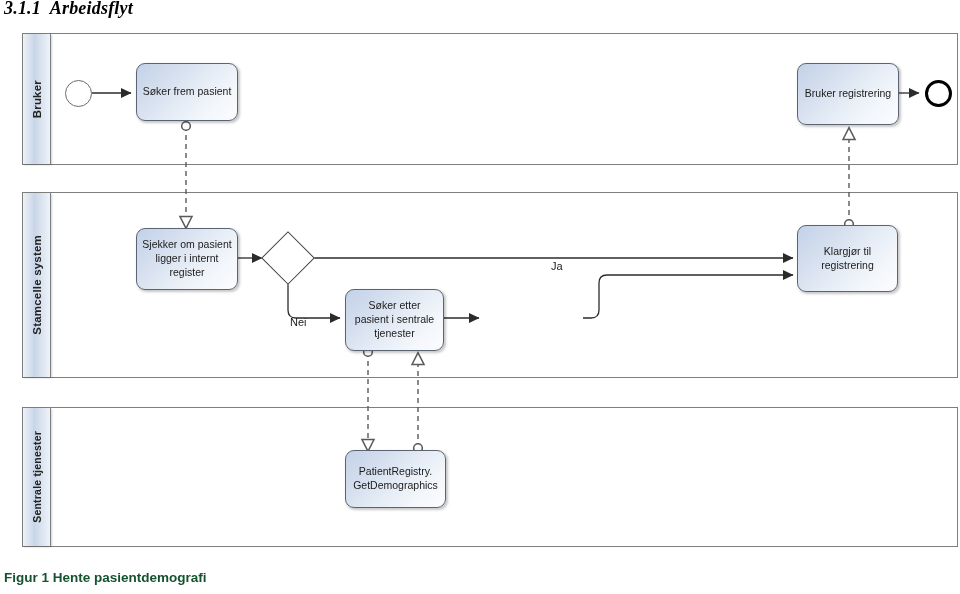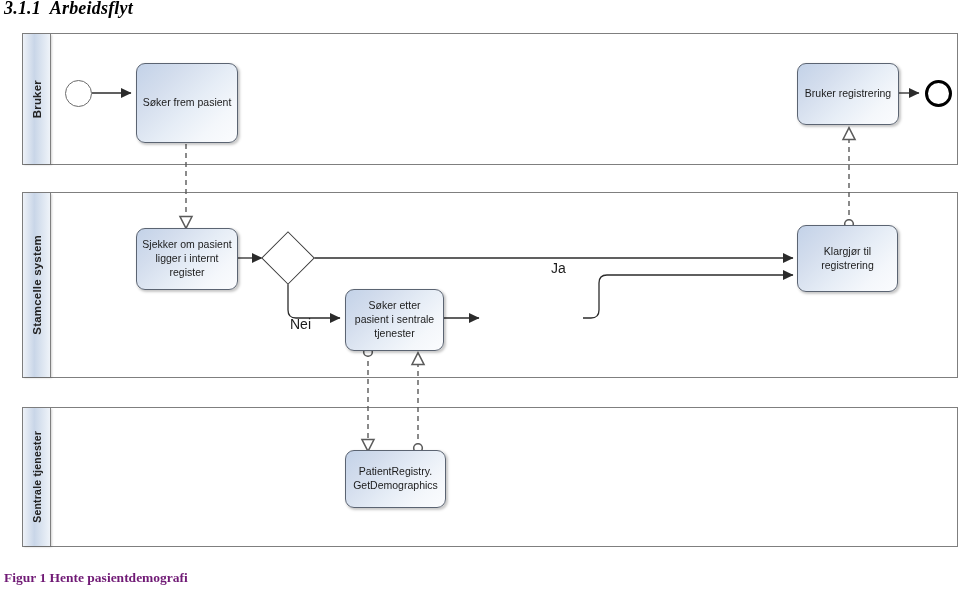--- a/index.html
+++ b/index.html
@@ -16,22 +16,22 @@
   .doc-title{
     position:absolute;left:4px;top:-2px;
     font-family:"Liberation Serif", serif;
     font-weight:bold;font-style:italic;
     font-size:18px;color:#000;
     letter-spacing:0.2px;
     white-space:pre;
   }
   .doc-caption{
     position:absolute;left:4px;top:570px;
-    font-family:Liberation Serif, serif;
-    font-weight:bold;font-size:13.5px;color:#701a75;
+    font-family:Liberation Sans, sans-serif;
+    font-weight:bold;font-size:13.5px;color:#14532d;
     white-space:pre;
   }
 
   
   .lane{
     position:absolute;
     border:1px solid #7f7f7f;
     background:#ffffff;
     box-sizing:border-box;
   }
@@ -82,21 +82,21 @@
     background:#ffffff;
     border:1.3px solid #3b3b3b;
     transform:rotate(45deg);
   }
 
   
   svg.wires{position:absolute;left:0;top:0;width:960px;height:594px;pointer-events:none;}
 
   
   .flow-label{
-    position:absolute;font-size:14px;color:#1b1b1b;white-space:nowrap;
+    position:absolute;font-size:11px;color:#1b1b1b;white-space:nowrap;
   }
 </style>
 </head>
 <body>
 
 <div id="root">
 
   <div class="doc-title">3.1.1  Arbeidsflyt</div>
 
   <div class="lane" style="left:22px;top:33px;width:936px;height:132px;">
@@ -151,21 +151,21 @@
     <path d="M368,352 L368,451" stroke="#5a5a5a" stroke-width="1.4" fill="none" stroke-dasharray="5,4" marker-start="url(#msgStart)" marker-end="url(#arrowOpen)"></path>
 
     <path d="M418,448 L418,353" stroke="#5a5a5a" stroke-width="1.4" fill="none" stroke-dasharray="5,4" marker-start="url(#msgStart)" marker-end="url(#arrowOpen)"></path>
   </svg>
 
   <div class="event start" style="left:65px;top:80px;width:27px;height:27px;"></div>
   <div class="event end" style="left:925px;top:80px;width:27px;height:27px;"></div>
 
   <div class="gateway" style="left:269px;top:239px;width:38px;height:38px;"></div>
 
-  <div class="task" style="left:136px;top:63px;width:102px;height:80px;">
+  <div class="task" style="left:136px;top:63px;width:102px;height:58px;">
     <span>Søker frem pasient</span>
   </div>
 
   <div class="task" style="left:797px;top:63px;width:102px;height:62px;">
     <span>Bruker registrering</span>
   </div>
 
   <div class="task" style="left:345px;top:289px;width:99px;height:62px;">
     <span>Søker etter pasient i sentrale tjenester</span>
   </div>

